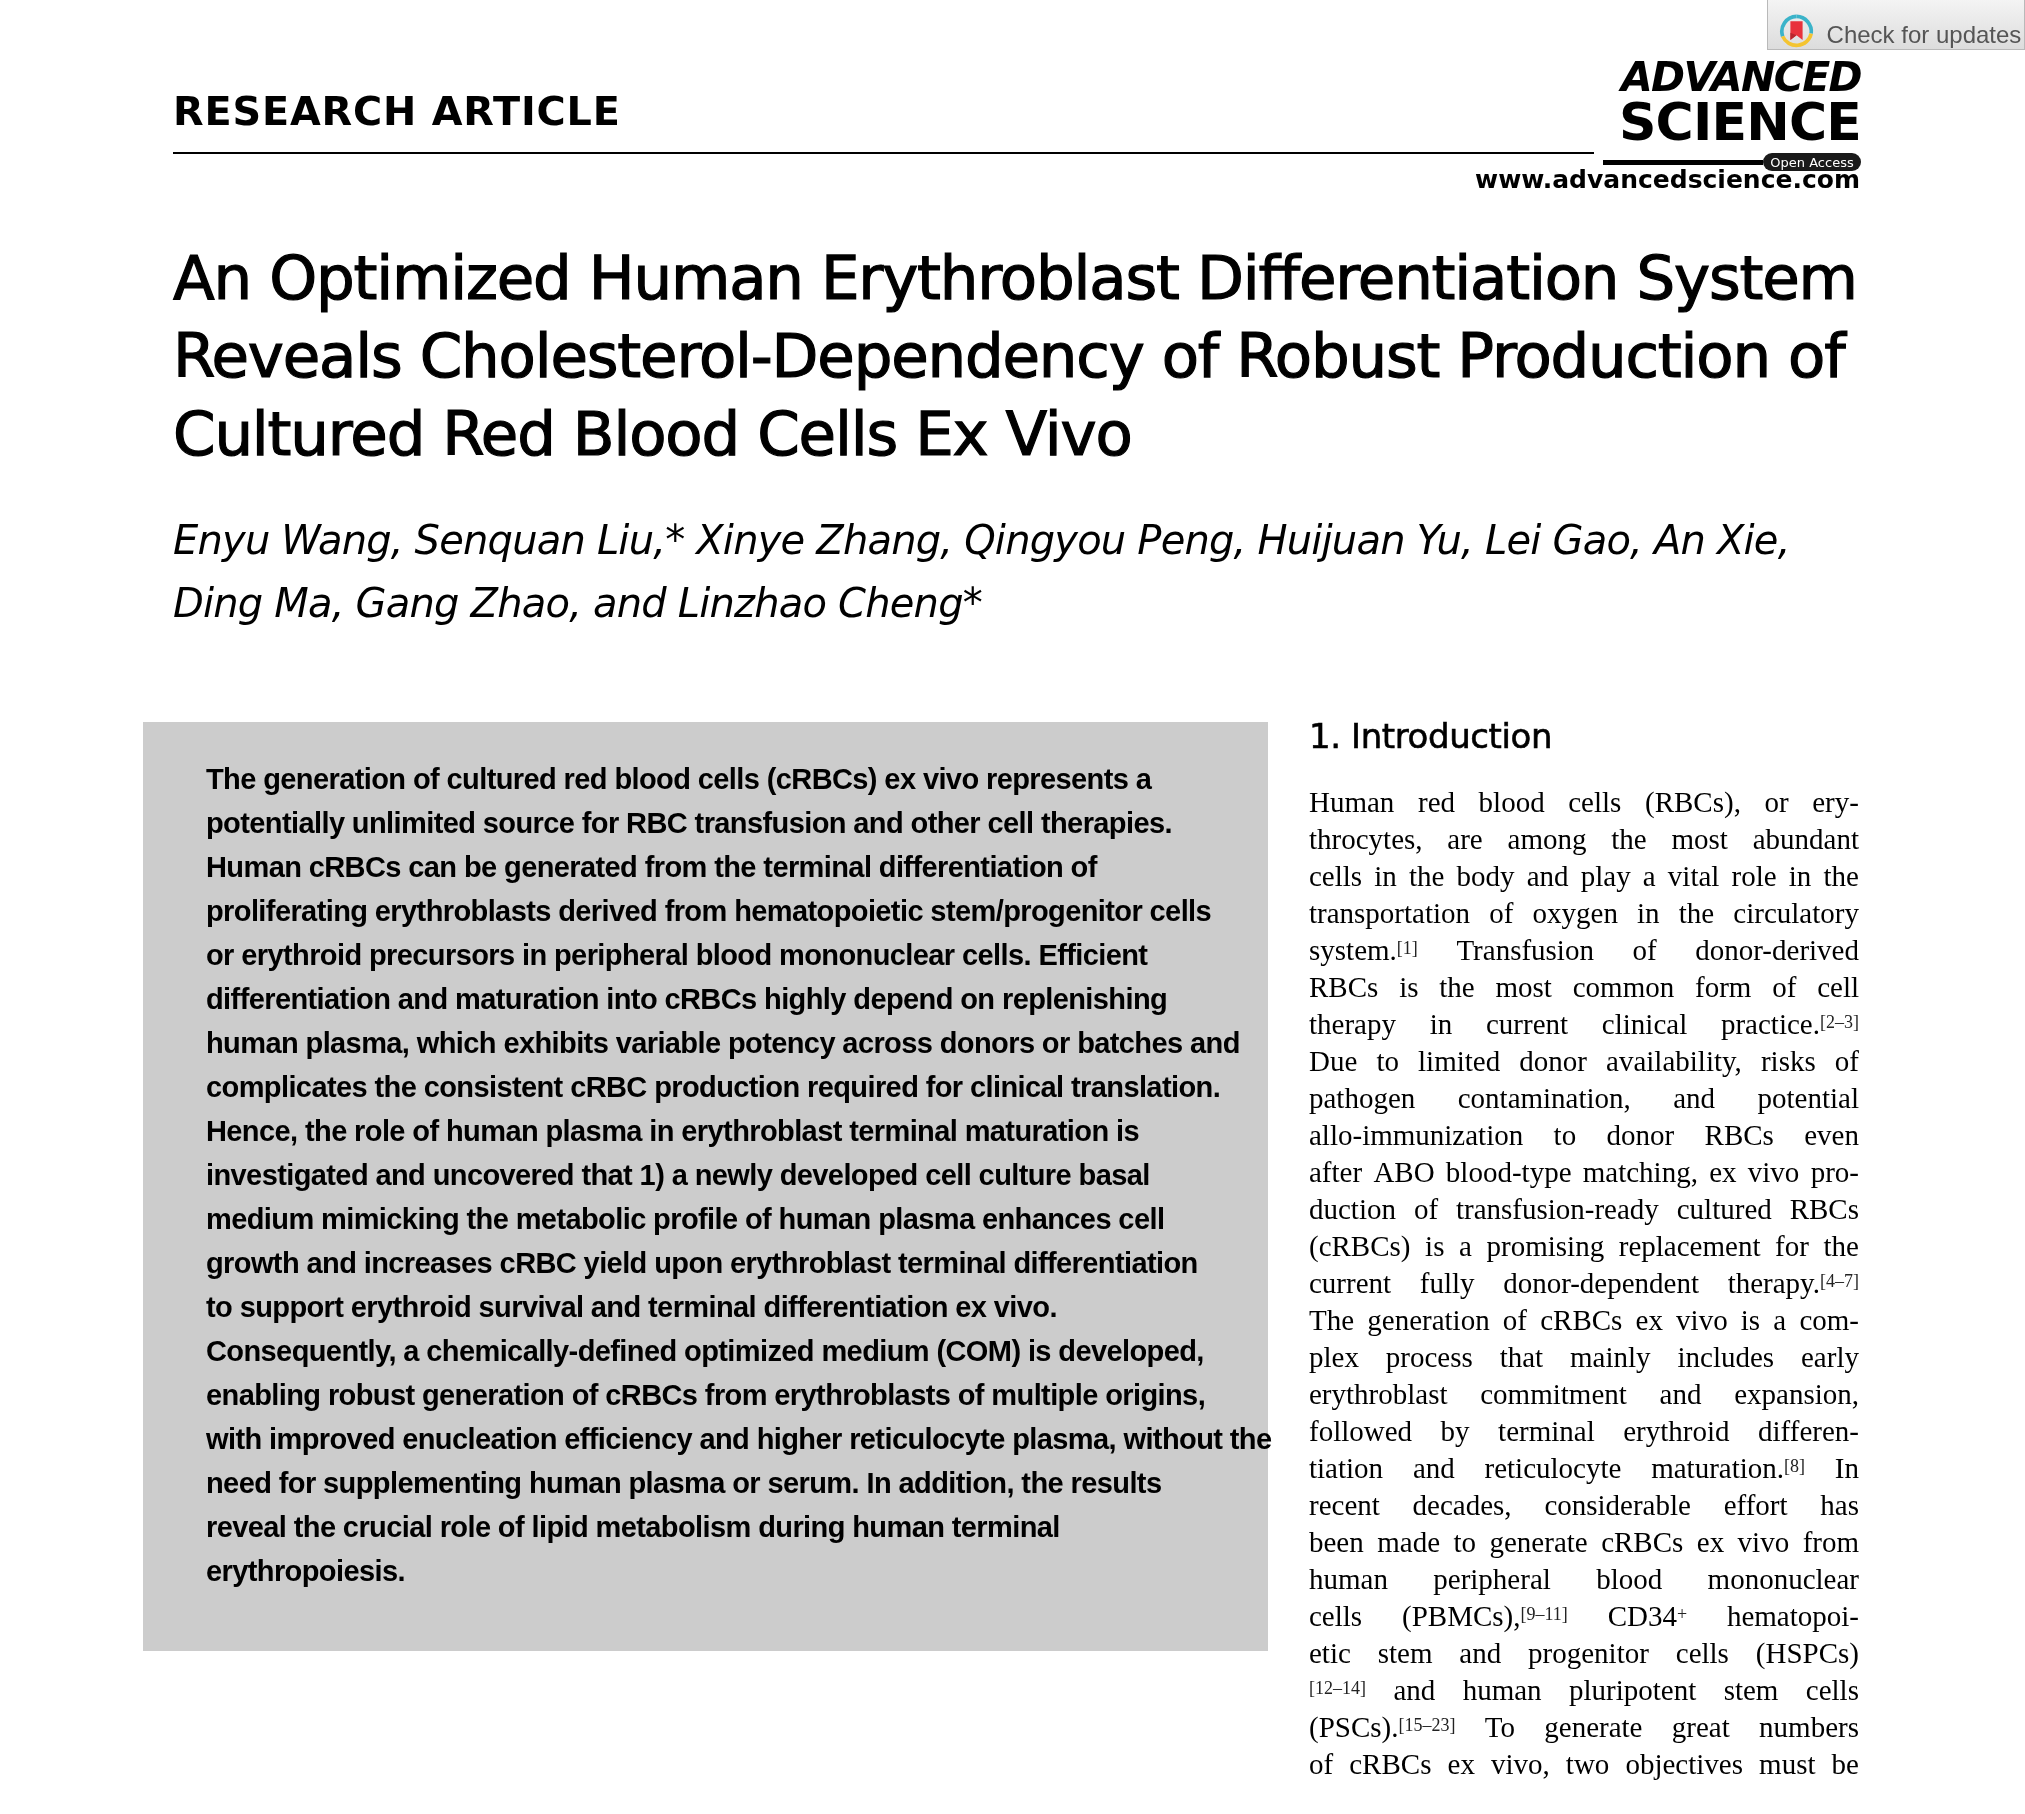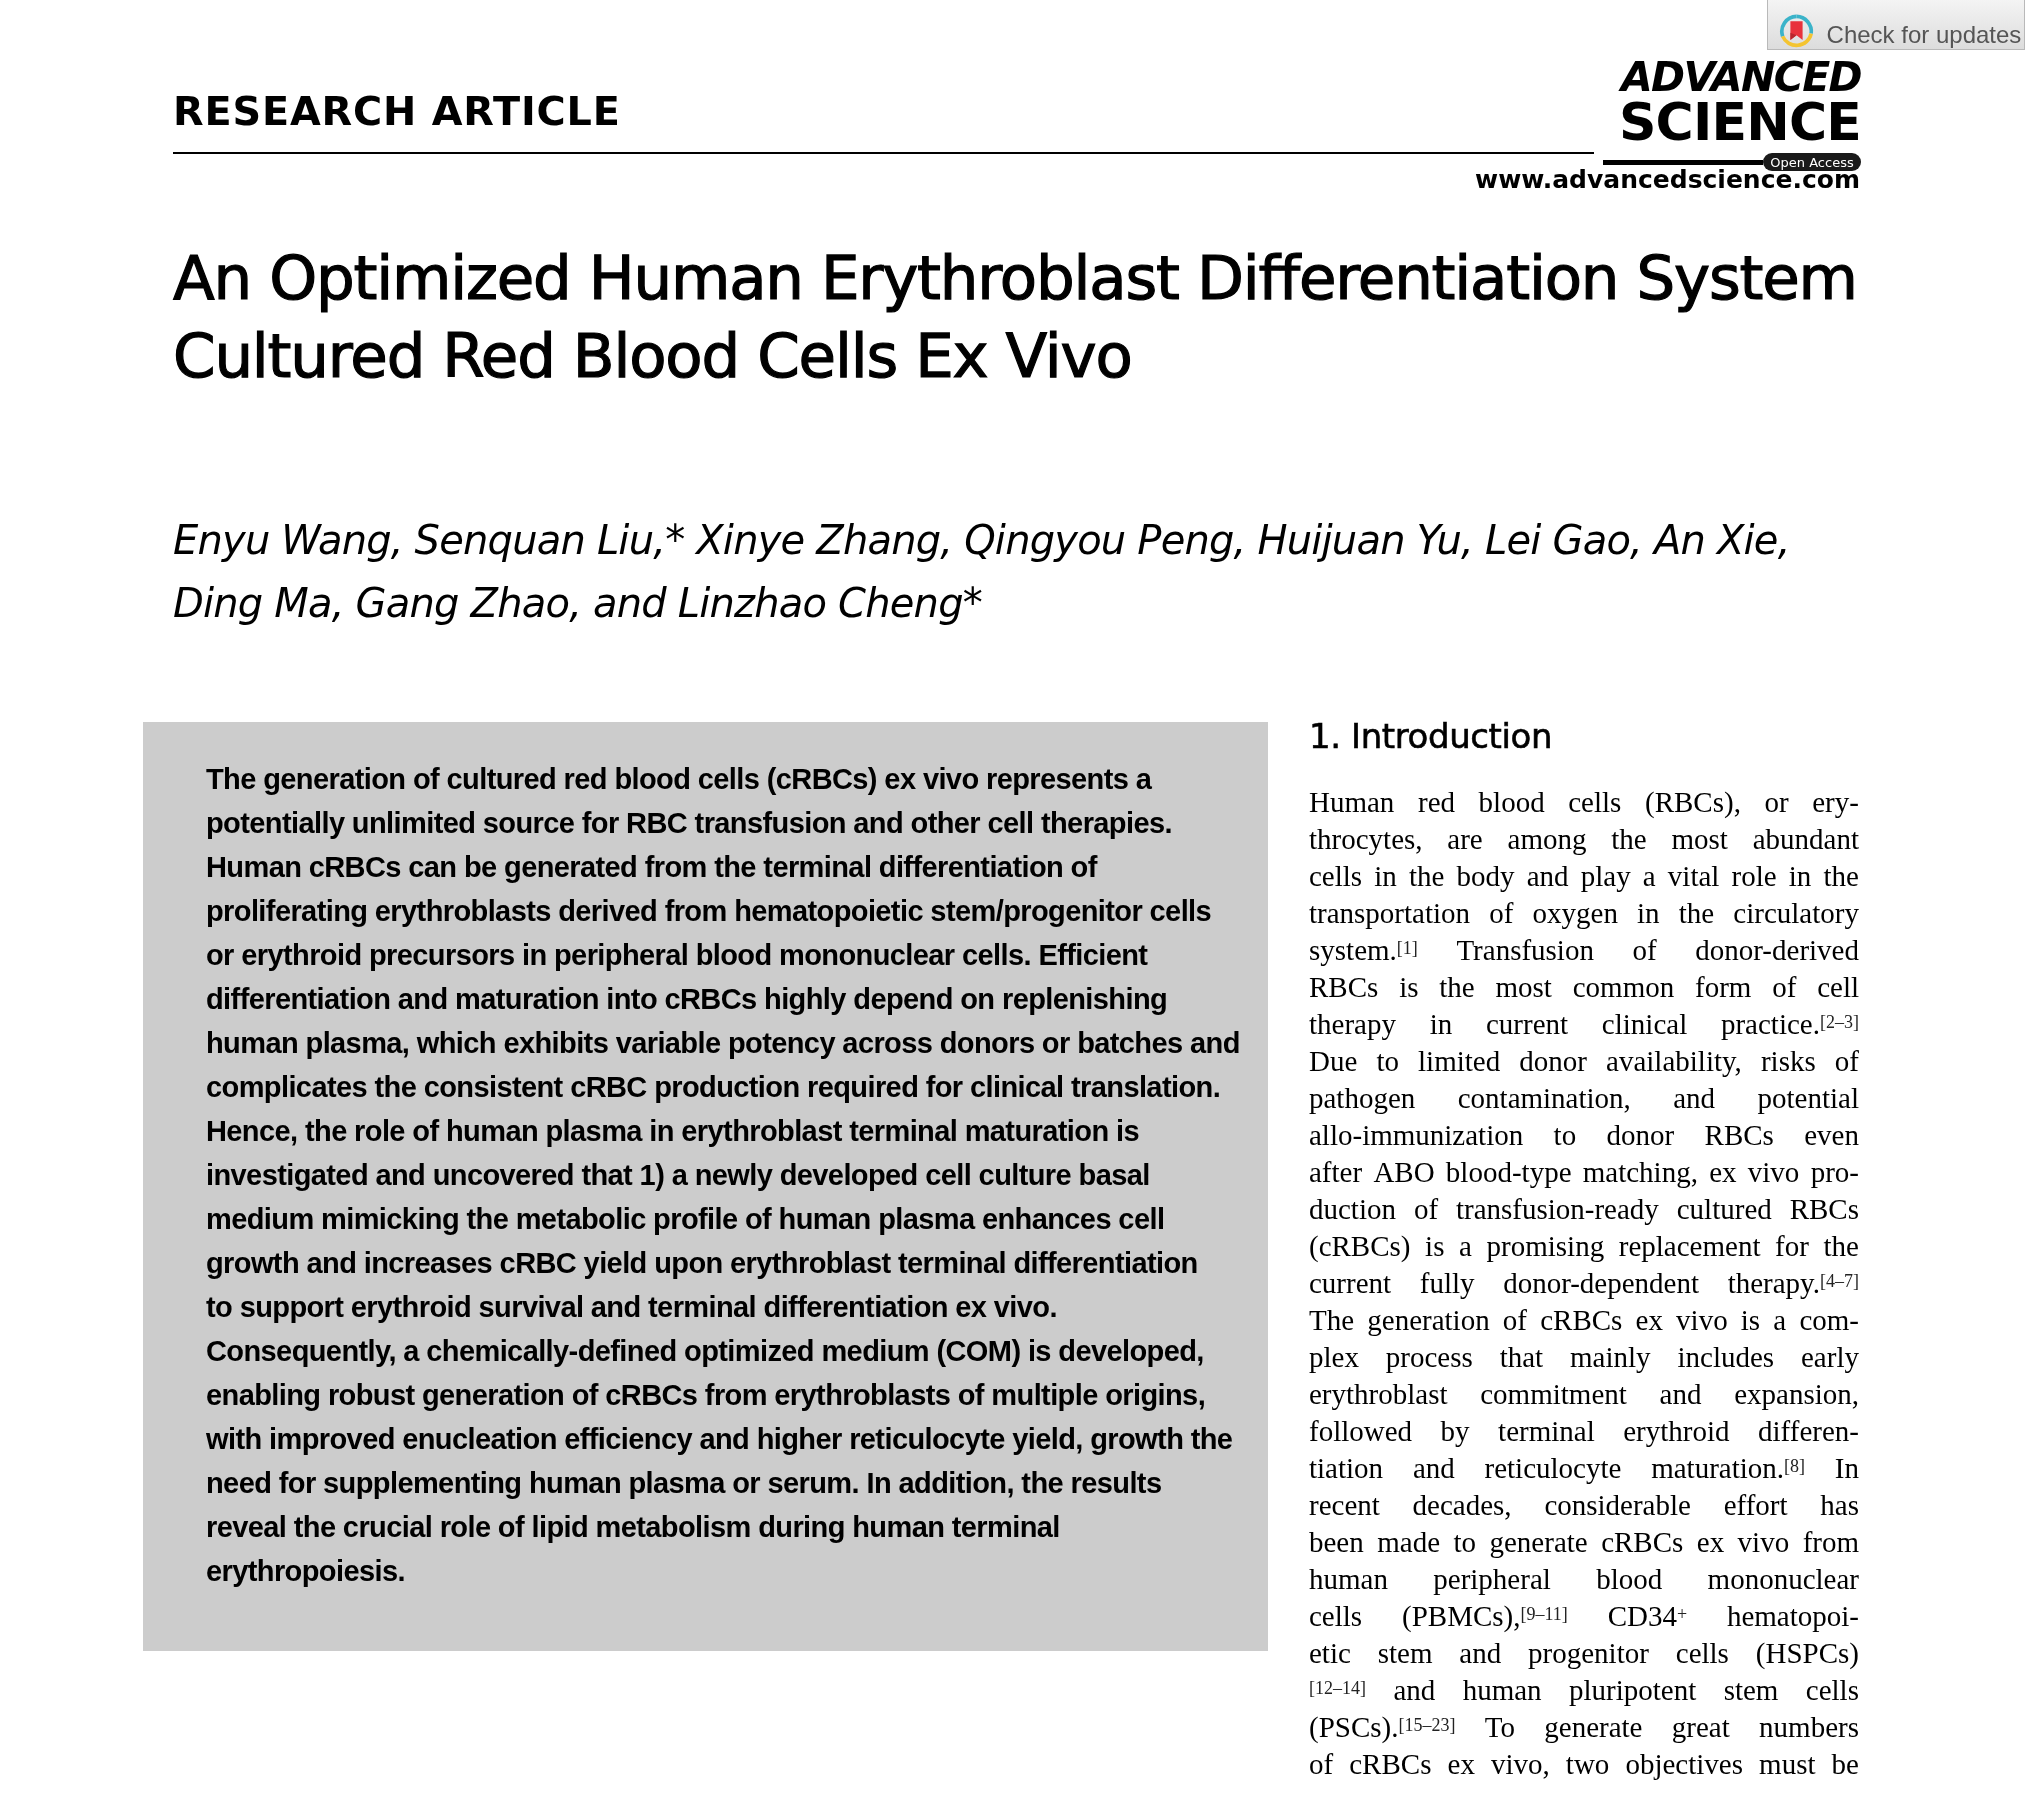--- a/index.html
+++ b/index.html
@@ -71,20 +71,21 @@
   <div class="row">
     <div class="bar"></div>
     <div class="pill">Open Access</div>
   </div>
 </div>
 
 <div id="url" class="abs">www.advancedscience.com</div>
 
 <div id="title" class="abs">
   <div>An Optimized Human Erythroblast Differentiation System</div>
+  <div>Reveals Cholesterol-Dependency of Robust Production of</div>
   <div>Cultured Red Blood Cells Ex Vivo</div>
 </div>
 
 <div id="authors" class="abs">
   <div>Enyu Wang, Senquan Liu,* Xinye Zhang, Qingyou Peng, Huijuan Yu, Lei Gao, An Xie,</div>
   <div>Ding Ma, Gang Zhao, and Linzhao Cheng*</div>
 </div>
 
 <div id="abstract" class="abs">
   <div class="lines" id="abstract-lines">
@@ -96,21 +97,21 @@
       <div>differentiation and maturation into cRBCs highly depend on replenishing</div>
       <div>human plasma, which exhibits variable potency across donors or batches and</div>
       <div>complicates the consistent cRBC production required for clinical translation.</div>
       <div>Hence, the role of human plasma in erythroblast terminal maturation is</div>
       <div>investigated and uncovered that 1) a newly developed cell culture basal</div>
       <div>medium mimicking the metabolic profile of human plasma enhances cell</div>
       <div>growth and increases cRBC yield upon erythroblast terminal differentiation</div>
       <div>to support erythroid survival and terminal differentiation ex vivo.</div>
       <div>Consequently, a chemically-defined optimized medium (COM) is developed,</div>
       <div>enabling robust generation of cRBCs from erythroblasts of multiple origins,</div>
-      <div>with improved enucleation efficiency and higher reticulocyte yield, growth the</div>
+      <div>with improved enucleation efficiency and higher reticulocyte plasma, without the</div>
       <div>need for supplementing human plasma or serum. In addition, the results</div>
       <div>reveal the crucial role of lipid metabolism during human terminal</div>
       <div>erythropoiesis.</div>
     </div>
 </div>
 
 <div id="intro-h" class="abs">1. Introduction</div>
 <div id="intro" class="abs">
     <div class="ln flex">
       <span>Human</span>

